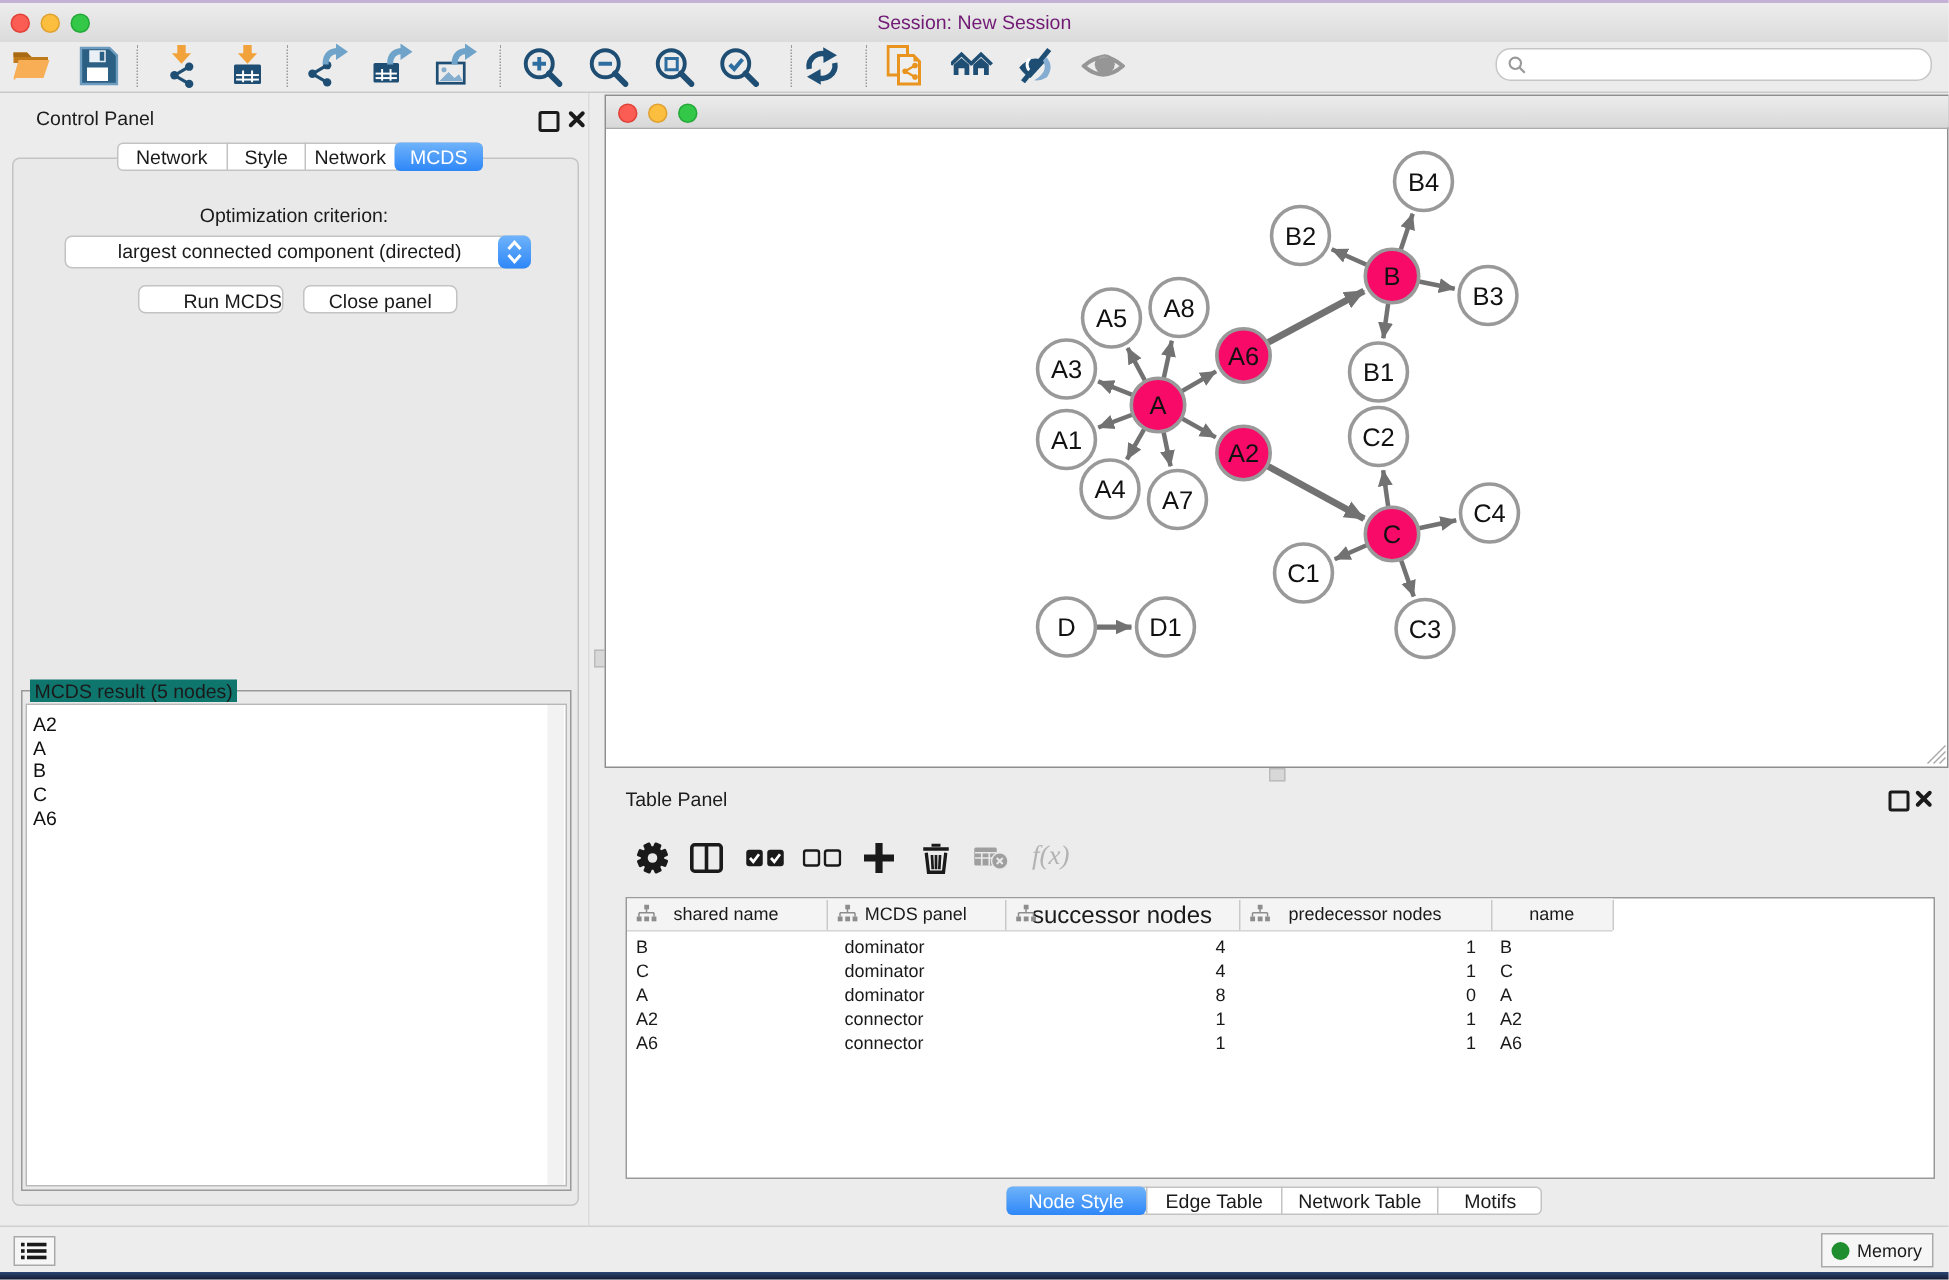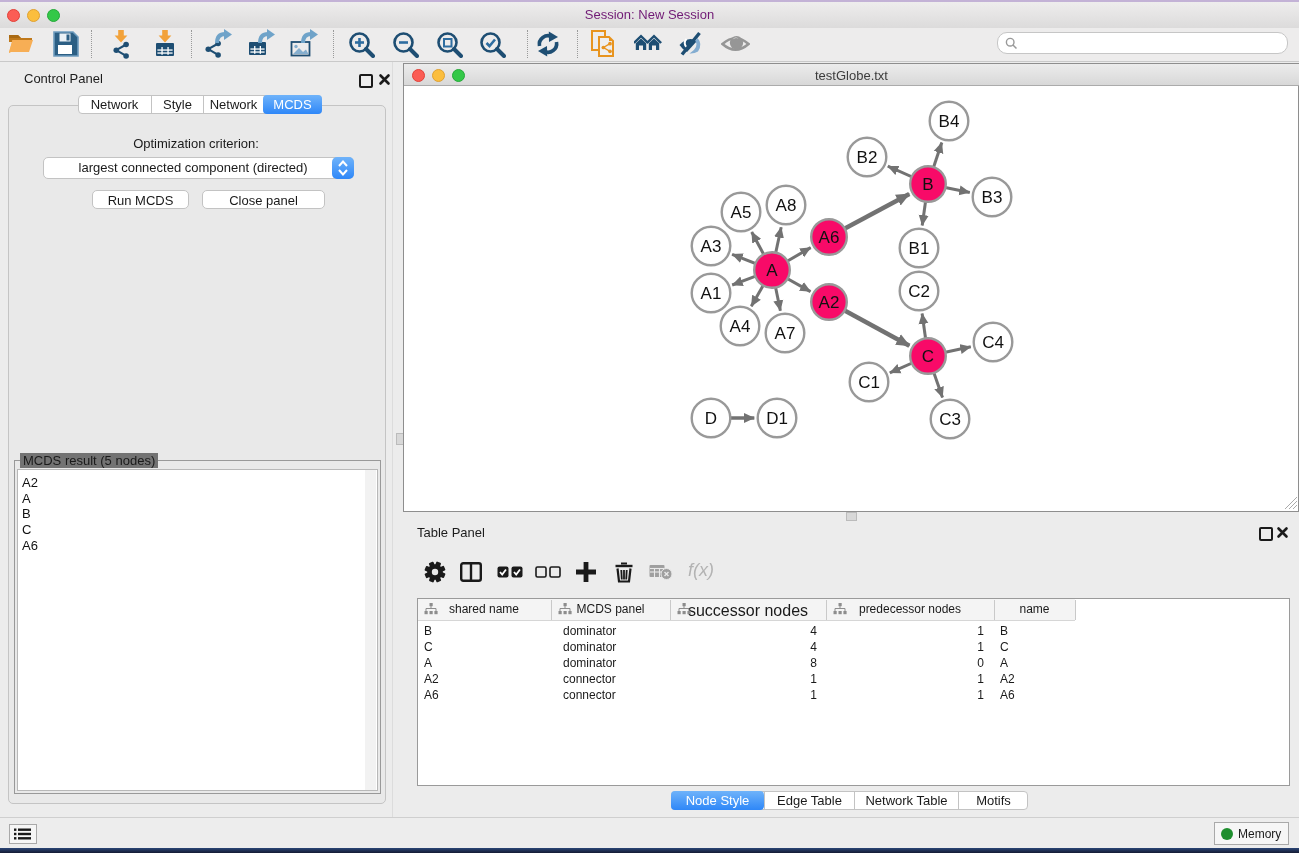--- a/index.html
+++ b/index.html
@@ -158,39 +158,38 @@
     <div style="position:absolute;left:203px;top:95px;width:60px;height:19px;line-height:19px;text-align:center;font-size:13px;box-sizing:border-box;color:#1a1a1a;border-left:1px solid #c3c3c3;">Network</div>
     <div style="position:absolute;left:263px;top:95px;width:59px;height:19px;line-height:19px;text-align:center;font-size:13px;box-sizing:border-box;background:linear-gradient(#6FB3FA,#2E87F8);color:#fff;border-radius:4px;">MCDS</div>
     <div style="position:absolute;left:8px;top:136px;width:376px;text-align:center;font-size:13px;color:#1a1a1a">Optimization criterion:</div>
     <div style="position:absolute;left:43px;top:157px;width:311px;height:22px;background:#fff;border:1px solid #c3c3c3;border-radius:5px;box-sizing:border-box"></div>
     <div style="position:absolute;left:43px;top:157px;width:311px;height:22px;text-align:center;line-height:22px;font-size:13px;color:#1a1a1a">largest connected component (directed)&nbsp;&nbsp;&nbsp;</div>
     <div style="position:absolute;left:332px;top:157px;width:22px;height:22px;background:linear-gradient(#6FB3FA,#2E87F8);border-radius:5px"></div>
     <svg style="position:absolute;left:337px;top:160px" width="12" height="16" viewBox="0 0 12 16">
       <path d="M2,6 L6,1.5 L10,6" fill="none" stroke="#fff" stroke-width="2"></path>
       <path d="M2,10 L6,14.5 L10,10" fill="none" stroke="#fff" stroke-width="2"></path>
     </svg>
-    <div style="position:absolute;left:92px;top:190px;width:97px;height:19px;background:#fff;border:1px solid #c3c3c3;border-radius:5px;text-align:center;line-height:19px;font-size:13px;color:#1a1a1a;box-sizing:border-box">Run MCDS</div>
-    <div style="position:absolute;left:202px;top:190px;width:123px;height:19px;background:#fff;border:1px solid #c3c3c3;border-radius:5px;text-align:center;line-height:19px;font-size:13px;color:#1a1a1a;box-sizing:border-box">Close panel</div>
+    <div style="position:absolute;left:92px;top:190px;width:97px;height:19px;background:#fff;border:1px solid #c3c3c3;border-radius:5px;text-align:right;line-height:19px;font-size:13px;color:#1a1a1a;box-sizing:border-box">Run MCDS</div>
+    <div style="position:absolute;left:202px;top:190px;width:103px;height:19px;background:#fff;border:1px solid #c3c3c3;border-radius:5px;text-align:center;line-height:19px;font-size:13px;color:#1a1a1a;box-sizing:border-box">Close panel</div>
     <div style="position:absolute;left:14px;top:460px;width:367px;height:334px;border:1px solid #999;box-sizing:border-box"></div>
-    <div style="position:absolute;left:20px;top:453px;background:#737373;padding:0 3px;font-size:13px;color:#1a1a1a">MCDS result (5 nodes)</div>
+    <div style="position:absolute;left:20px;top:453px;background:#0f766e;padding:0 3px;font-size:13px;color:#1a1a1a">MCDS result (5 nodes)</div>
     <div style="position:absolute;left:17px;top:469px;width:361px;height:322px;background:#fff;border:1px solid #b8b8b8;box-sizing:border-box"></div>
     <div style="position:absolute;left:365px;top:470px;width:11px;height:320px;background:#f2f2f2"></div>
     <div style="position:absolute;left:22px;top:475px;font-size:13px;color:#111">A2</div>
     <div style="position:absolute;left:22px;top:491px;font-size:13px;color:#111">A</div>
     <div style="position:absolute;left:22px;top:506px;font-size:13px;color:#111">B</div>
     <div style="position:absolute;left:22px;top:522px;font-size:13px;color:#111">C</div>
     <div style="position:absolute;left:22px;top:538px;font-size:13px;color:#111">A6</div>
     <div style="position:absolute;left:392px;top:62px;height:755px;border-left:1px solid #dcdcdc"></div>
     <div style="position:absolute;left:396px;top:433px;width:8px;height:10px;background:#d8d8d8;border:1px solid #bbb"></div>
     <div style="position:absolute;left:403px;top:63px;width:896px;height:449px;border:1px solid #8e8e8e;box-sizing:border-box;background:#fff"></div>
     <div style="position:absolute;left:404px;top:64px;width:895px;height:22px;background:linear-gradient(#ECECEC,#D8D8D8);border-bottom:1px solid #ababab;box-sizing:border-box"></div>
     <div style="position:absolute;left:411.5px;top:68.5px;width:13.0px;height:13.0px;border-radius:50%;background:#FB5D55;border:1px solid #E24139;box-sizing:border-box"></div>
     <div style="position:absolute;left:431.5px;top:68.5px;width:13.0px;height:13.0px;border-radius:50%;background:#FBBE3E;border:1px solid #E0A131;box-sizing:border-box"></div>
     <div style="position:absolute;left:451.5px;top:68.5px;width:13.0px;height:13.0px;border-radius:50%;background:#34C848;border:1px solid #24A939;box-sizing:border-box"></div>
-    <div style="position:absolute;left:404px;top:68px;width:895px;text-align:center;font-size:13px;color:#3c3c3c">testGlobe.txt</div>
     <svg style="position:absolute;left:1284px;top:496px" width="14" height="14" viewBox="0 0 14 14">
       <g stroke="#aaa" stroke-width="1">
         <line x1="13" y1="1" x2="1" y2="13"></line>
         <line x1="13" y1="5" x2="5" y2="13"></line>
         <line x1="13" y1="9" x2="9" y2="13"></line>
       </g>
     </svg>
     <svg style="position:absolute;left:404px;top:86px" width="895" height="425" viewBox="0 0 895 425">
       <defs>
         <marker id="ar" markerUnits="userSpaceOnUse" markerWidth="12" markerHeight="11" refX="10.5" refY="5.5" orient="auto">
@@ -311,21 +310,21 @@
       <rect x="0.5" y="1" width="15" height="12" rx="1" fill="#9f9f9f"></rect>
       <g stroke="#e9e9e9" stroke-width="1.1">
         <line x1="1" y1="4.5" x2="15.5" y2="4.5"></line>
         <line x1="1" y1="8" x2="15.5" y2="8"></line>
         <line x1="5.5" y1="4.5" x2="5.5" y2="13"></line>
         <line x1="10.5" y1="4.5" x2="10.5" y2="13"></line>
       </g>
       <circle cx="17.5" cy="10" r="5.5" fill="#9f9f9f" stroke="#e9e9e9" stroke-width="1"></circle>
       <path d="M15.5,8 l4,4 m0,-4 l-4,4" stroke="#e9e9e9" stroke-width="1.4"></path>
     </svg>
-    <div style="position:absolute;left:688px;top:560px;font-size:18px;font-style:italic;font-family:Liberation Sans, sans-serif;color:#b3b3b3">f(x)</div>
+    <div style="position:absolute;left:688px;top:560px;font-size:18px;font-style:italic;font-family:Liberation Serif, serif;color:#b3b3b3">f(x)</div>
     <div style="position:absolute;left:417px;top:598px;width:873px;height:188px;background:#fff;border:1px solid #9a9a9a;box-sizing:border-box"></div>
     <div style="position:absolute;left:418px;top:599px;width:657px;height:22px;background:#f4f4f4;border-bottom:1px solid #d6d6d6;box-sizing:border-box"></div>
     <div style="position:absolute;left:417px;top:602px;width:134px;text-align:center;font-size:12px;color:#1a1a1a">shared name</div>
     <svg style="position:absolute;left:424px;top:603px" width="14" height="12" viewBox="0 0 14 12">
       <g fill="#8d8d8d" stroke="#8d8d8d">
         <rect x="5.5" y="0" width="3.2" height="3.2" stroke="none"></rect>
         <line x1="7" y1="3" x2="7" y2="5.5" stroke-width="1"></line>
         <line x1="2" y1="5.5" x2="12" y2="5.5" stroke-width="1"></line>
         <line x1="2" y1="5.5" x2="2" y2="8" stroke-width="1"></line>
         <line x1="12" y1="5.5" x2="12" y2="8" stroke-width="1"></line>

